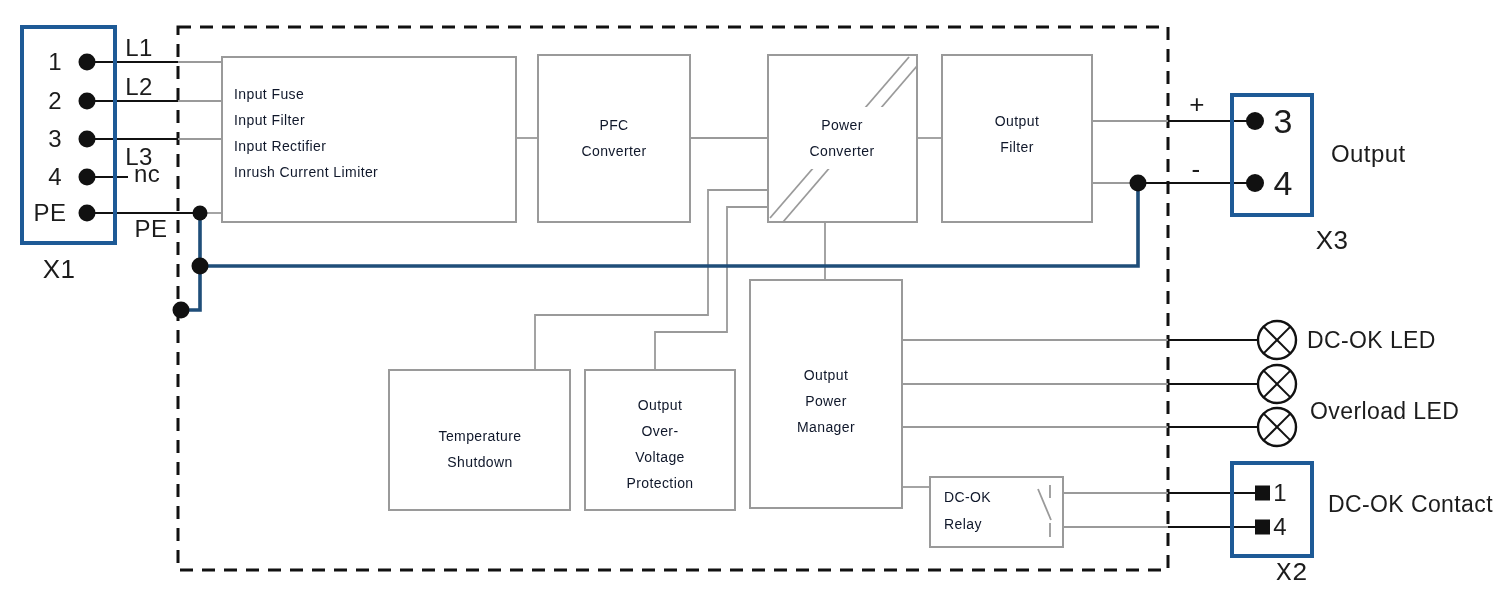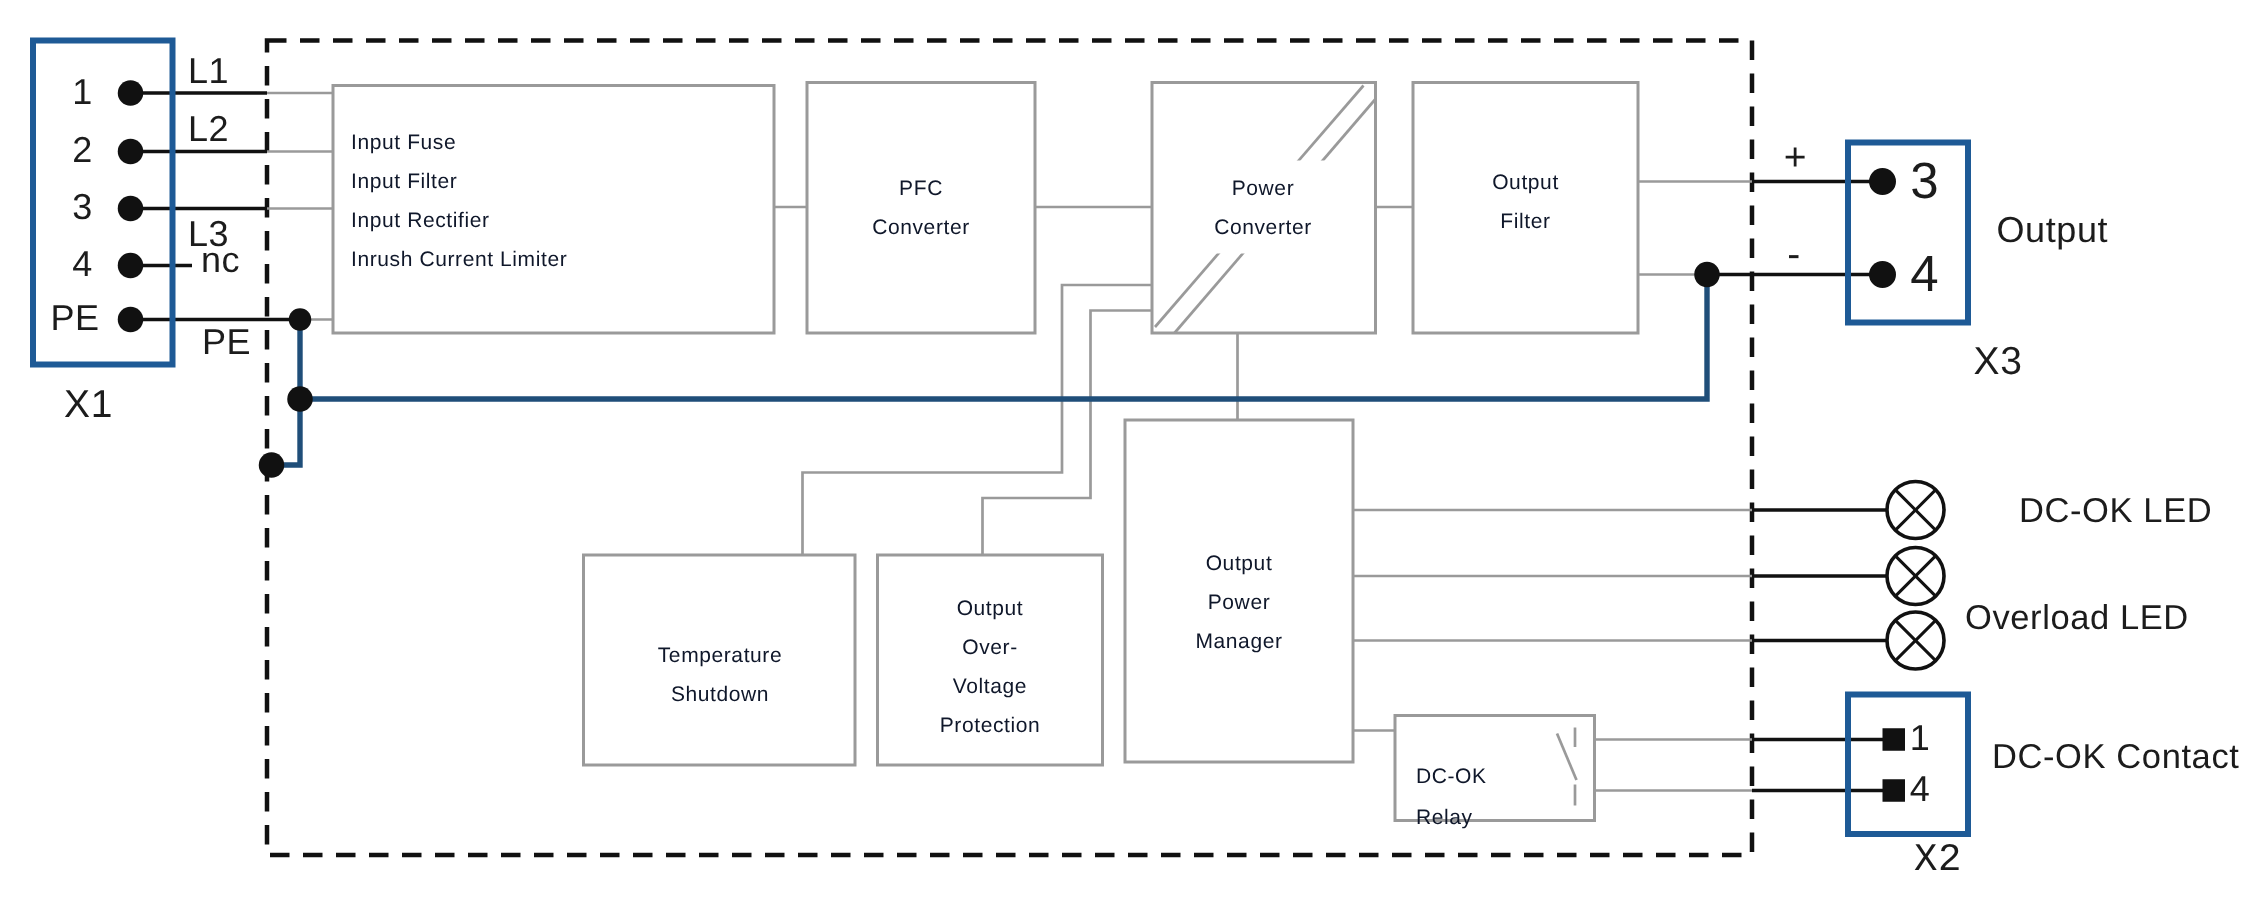--- a/index.html
+++ b/index.html
@@ -157,31 +157,31 @@
 Filter</div>
   <div class="lbl gray c" style="left:480px;top:449px;">Temperature
 Shutdown</div>
   <div class="lbl gray c" style="left:660px;top:444px;">Output
 Over-
 Voltage
 Protection</div>
   <div class="lbl gray c" style="left:826px;top:401px;">Output
 Power
 Manager</div>
-  <div class="lbl gray" style="left:944px;top:484px;line-height:27px;margin-top:20px;">DC-OK
+  <div class="lbl gray" style="left:944px;top:484px;line-height:27px;">DC-OK
 Relay</div>
 
   <div class="lbl c p26" style="left:1197px;top:104px;">+</div>
   <div class="lbl c p26" style="left:1196px;top:169px;">-</div>
   <div class="lbl c big" style="left:1283px;top:121px;">3</div>
   <div class="lbl c big" style="left:1283px;top:183px;">4</div>
   <div class="lbl c p26" style="left:1332px;top:240px;text-align:center;">X3</div>
   <div class="lbl vc p24" style="left:1331px;top:154px;">Output</div>
 
-  <div class="lbl vc" style="left:1346px;top:340px;">DC-OK LED</div>
+  <div class="lbl vc" style="left:1307px;top:340px;">DC-OK LED</div>
   <div class="lbl vc" style="left:1310px;top:411px;">Overload LED</div>
 
   <div class="lbl c p24" style="left:1280px;top:493px;">1</div>
   <div class="lbl c p24" style="left:1280px;top:527px;">4</div>
   <div class="lbl c p26" style="left:1292px;top:573px;font-family:Liberation Mono, monospace;">X2</div>
   <div class="lbl vc" style="left:1328px;top:504px;">DC-OK Contact</div>
 
 </div>
 
 </body></html>

